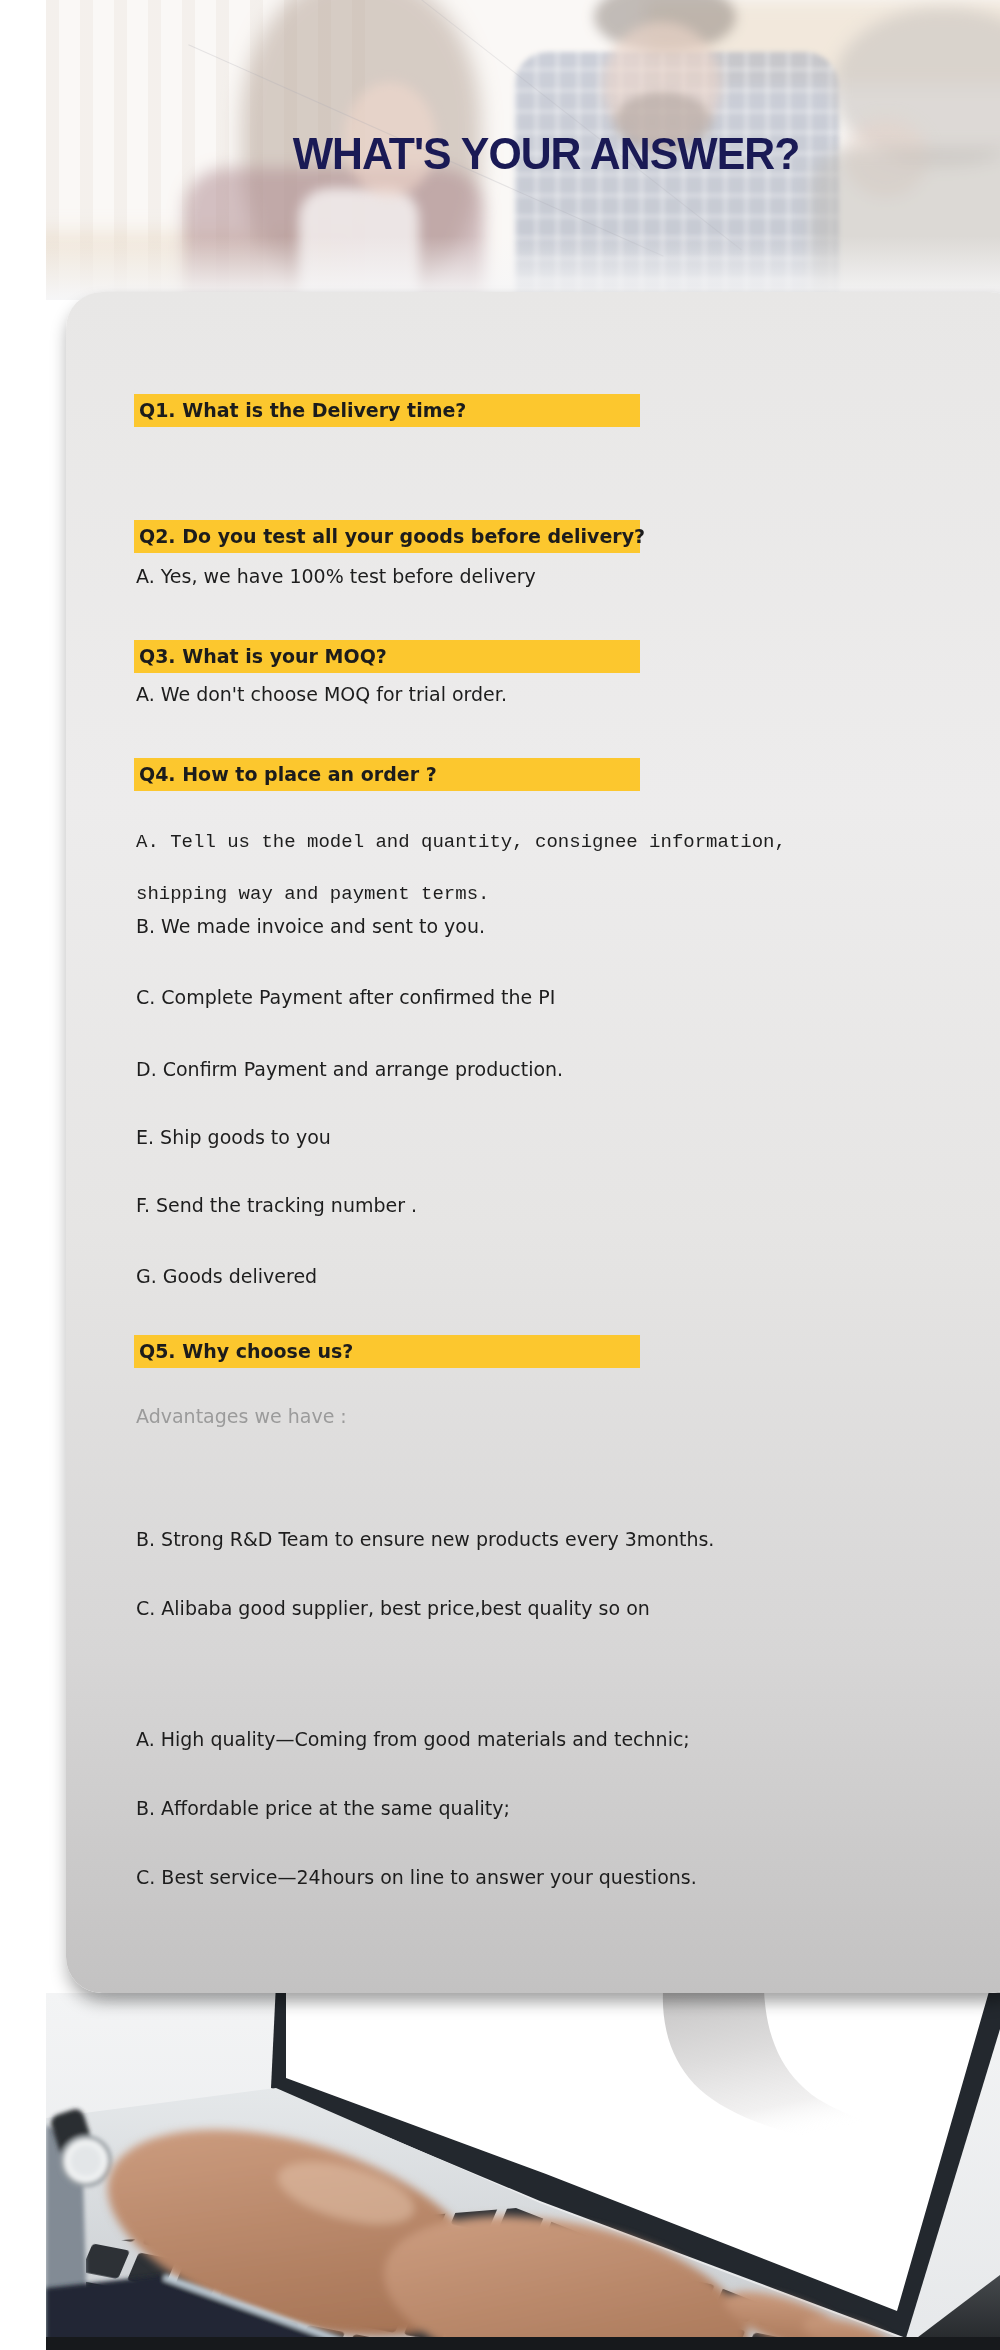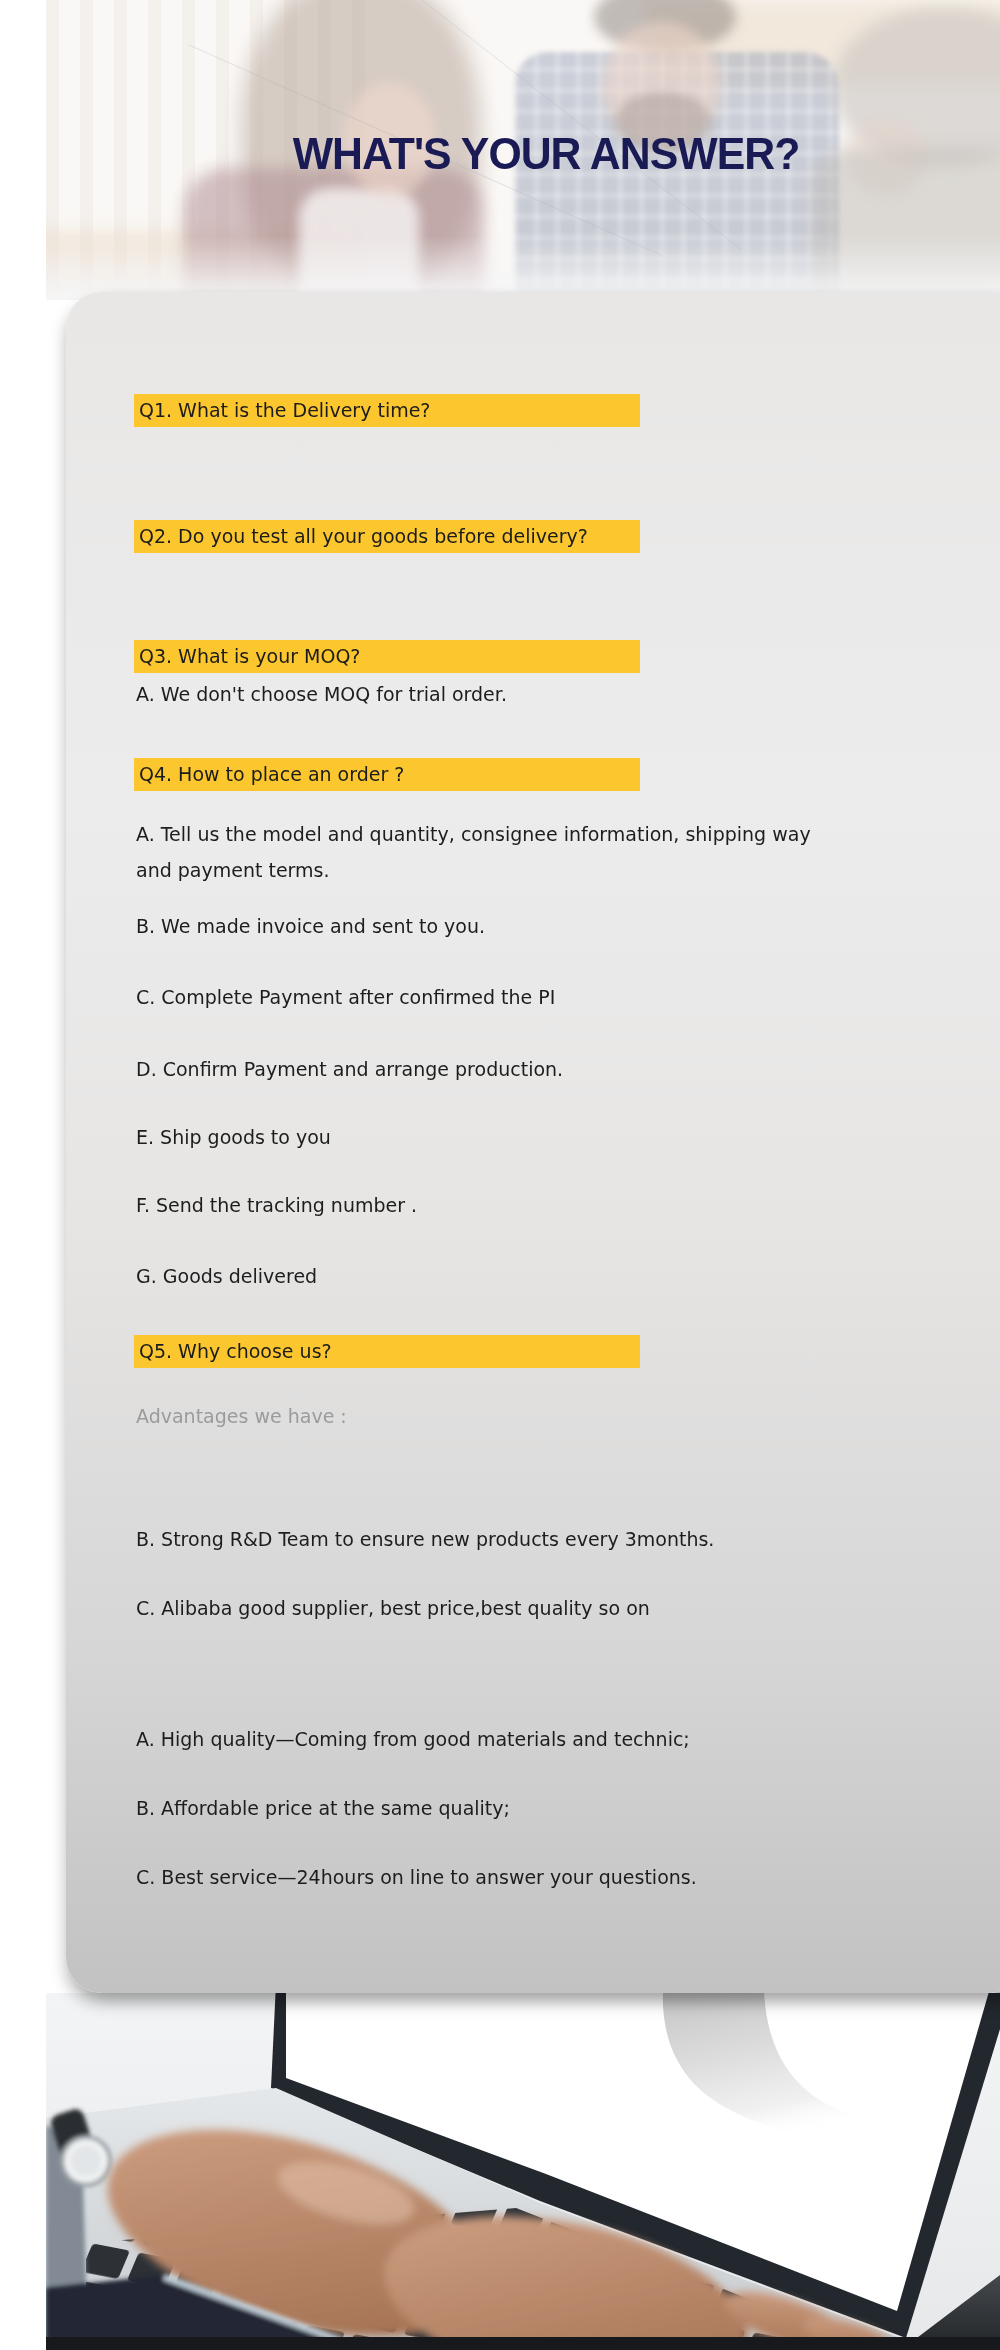--- a/index.html
+++ b/index.html
@@ -40,23 +40,23 @@
   .scene{position:absolute;left:0;top:1993px;width:1000px;height:357px;z-index:1;}
 
   
   .tail{position:absolute;left:550px;top:1986px;width:360px;height:175px;z-index:2;}
 
   
   .card{position:absolute;left:20px;top:292px;width:960px;height:1701px;border-radius:36px;z-index:3;
      background:linear-gradient(180deg,#e8e7e6 0%,#edecec 30%,#e6e5e4 55%,#d7d6d6 80%,#c3c2c2 100%);
      box-shadow:0 10px 16px rgba(0,0,0,.28),10px 6px 14px rgba(0,0,0,.12);}
   .qbar{position:absolute;left:68px;width:506px;height:33px;background:#fcc72e;
-     color:#1c1c1c;font-size:19px;line-height:33px;padding-left:5px;box-sizing:border-box;white-space:nowrap;}
+     color:#1c1c1c;font-size:19px;line-height:33px;padding-left:5px;box-sizing:border-box;white-space:nowrap;font-weight:bold;}
   .ans{position:absolute;left:70px;width:860px;color:#1d1d1d;font-size:19px;line-height:26px;white-space:nowrap;}
-  .ans.wrap{width:700px;line-height:36px;white-space:normal;}
+  .ans.wrap{width:700px;line-height:52px;white-space:normal;font-family:Liberation Mono, monospace;}
   .subhead{position:absolute;left:70px;width:860px;color:#9b9b9b;font-size:19px;line-height:26px;}
 </style>
 </head>
 <body>
 
 <div class="page">
 
   <div class="hero">
     <div class="blob blinds"></div>
     <div class="blob shelf"></div>
@@ -153,20 +153,21 @@
         </filter>
     </defs>
     <path d="M67,4 L168,4 C170,50 185,88 222,113 C252,131 287,143 318,147 L300,160
              C226,160 156,141 116,113 C81,89 65,50 67,4 Z" fill="url(#tailG)" filter="url(#tb)"></path>
   </svg>
 
   <div class="card">
     <div class="qbar" style="top:102px">Q1. What is the Delivery time?</div>
 
     <div class="qbar" style="top:228px">Q2. Do you test all your goods before delivery?</div>
+    <div class="ans" style="top:271px">A. Yes, we have 100% test before delivery</div>
 
     <div class="qbar" style="top:348px">Q3. What is your MOQ?</div>
     <div class="ans" style="top:389px">A. We don't choose MOQ for trial order.</div>
 
     <div class="qbar" style="top:466px">Q4. How to place an order ?</div>
     <div class="ans wrap" style="top:524px">A. Tell us the model and quantity, consignee information, shipping way and payment terms.</div>
     <div class="ans" style="top:621px">B. We made invoice and sent to you.</div>
     <div class="ans" style="top:764px">D. Confirm Payment and arrange production.</div>
     <div class="ans" style="top:692px">C. Complete Payment after confirmed the PI</div>
     <div class="ans" style="top:832px">E. Ship goods to you</div>

